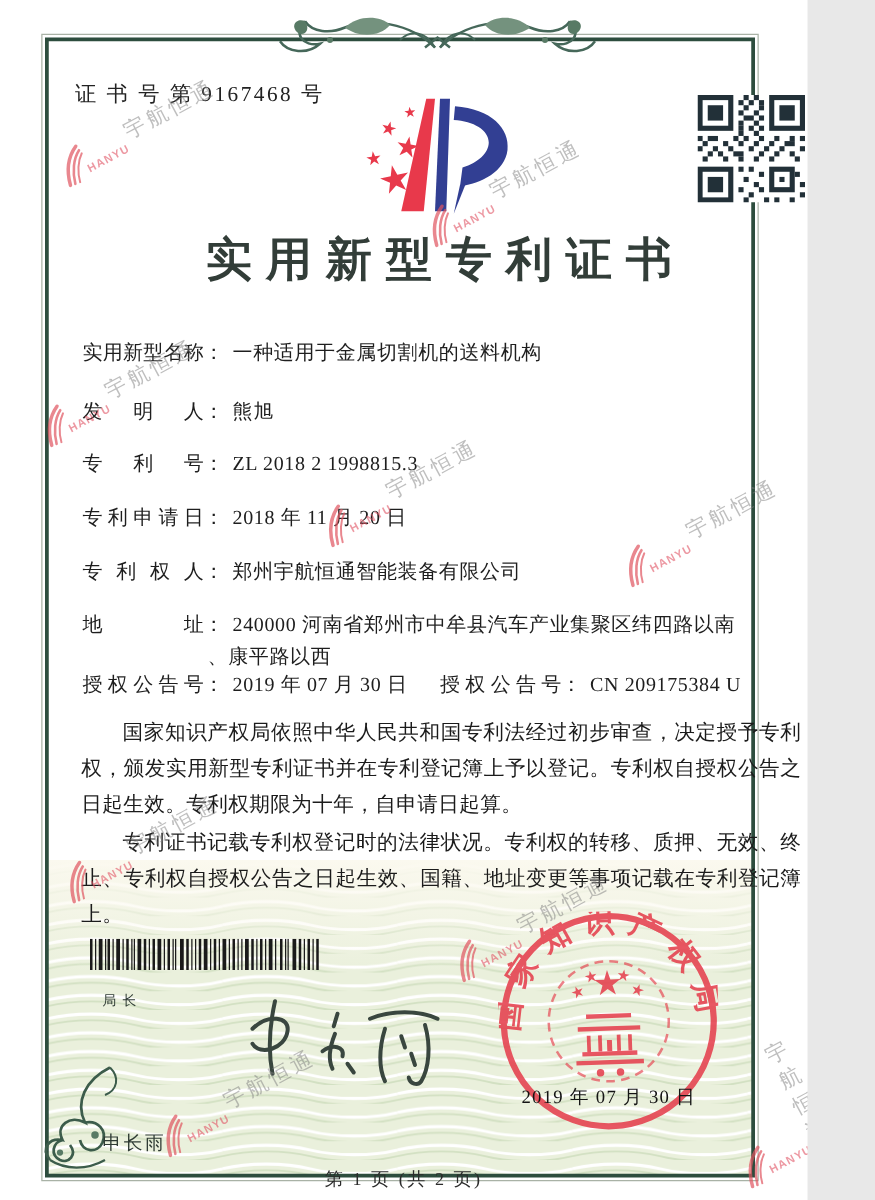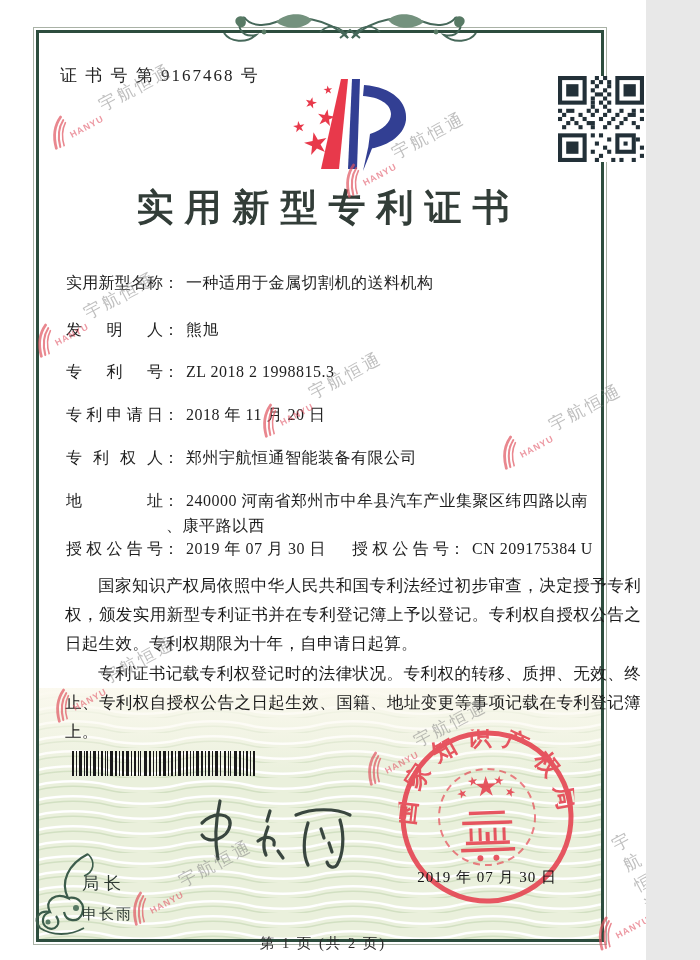--- a/index.html
+++ b/index.html
@@ -18,39 +18,39 @@
   
   .flourish-top{position:absolute;left:220px;top:6px;z-index:3;}
   .flourish-corner{position:absolute;left:24px;top:850px;z-index:3;}
   
   .cert-no{position:absolute;left:60px;top:64px;font-size:17px;letter-spacing:2px;
            color:#222;z-index:3;}
   .logo{position:absolute;left:276px;top:74px;z-index:3;}
   .qr{position:absolute;left:558px;top:76px;width:86px;height:86px;z-index:3;}
   .title{position:absolute;left:0;top:183px;width:100%;text-align:center;
          font-size:37px;font-weight:700;letter-spacing:11px;text-indent:11px;
-         color:#323d38;z-index:3;}
+         color:#323d38;z-index:3;padding-left:28px;}
   
   .frow{position:absolute;left:66px;font-size:16px;line-height:1.35;color:#1e1e1e;
         white-space:nowrap;z-index:3;}
   .flabel{display:inline-block;width:97px;text-align:justify;text-align-last:justify;
           vertical-align:top;}
   .fcolon{margin-right:7px;}
   .fvalue{letter-spacing:.5px;}
   .frow.addr{white-space:normal;width:540px;}
   .addr-l2{display:block;margin-left:100px;margin-top:3px;}
   .pair2{position:absolute;left:286px;top:0;}
   
   .paras{position:absolute;left:64px;top:570px;width:578px;font-size:16.5px;
          line-height:29px;color:#1b1b1b;text-align:justify;z-index:3;}
   .paras p{margin:1px;text-indent:2em;letter-spacing:.3px;}
   
   .barcode{position:absolute;left:70px;top:751px;z-index:3;}
   
-  .sig-title{position:absolute;left:82px;top:872px;font-size:17px;letter-spacing:5px;
+  .sig-title{position:absolute;left:82px;top:793px;font-size:11px;letter-spacing:5px;
              color:#2e3a33;z-index:3;font-family:Liberation Serif, serif;}
   .sig-name{position:absolute;left:82px;top:905px;font-size:15px;letter-spacing:2px;
             color:#2e3a33;z-index:3;}
   .autograph{position:absolute;left:190px;top:793px;z-index:3;}
   
   .seal{position:absolute;left:399px;top:729px;width:176px;height:176px;z-index:4;
         opacity:.88;transform:rotate(-2deg);}
   .seal-text{font-size:24px;font-weight:700;letter-spacing:10px;fill:#e5404e;
              font-family:"Liberation Serif",serif;}
   .seal-date{position:absolute;left:401px;top:868px;width:172px;text-align:center;

